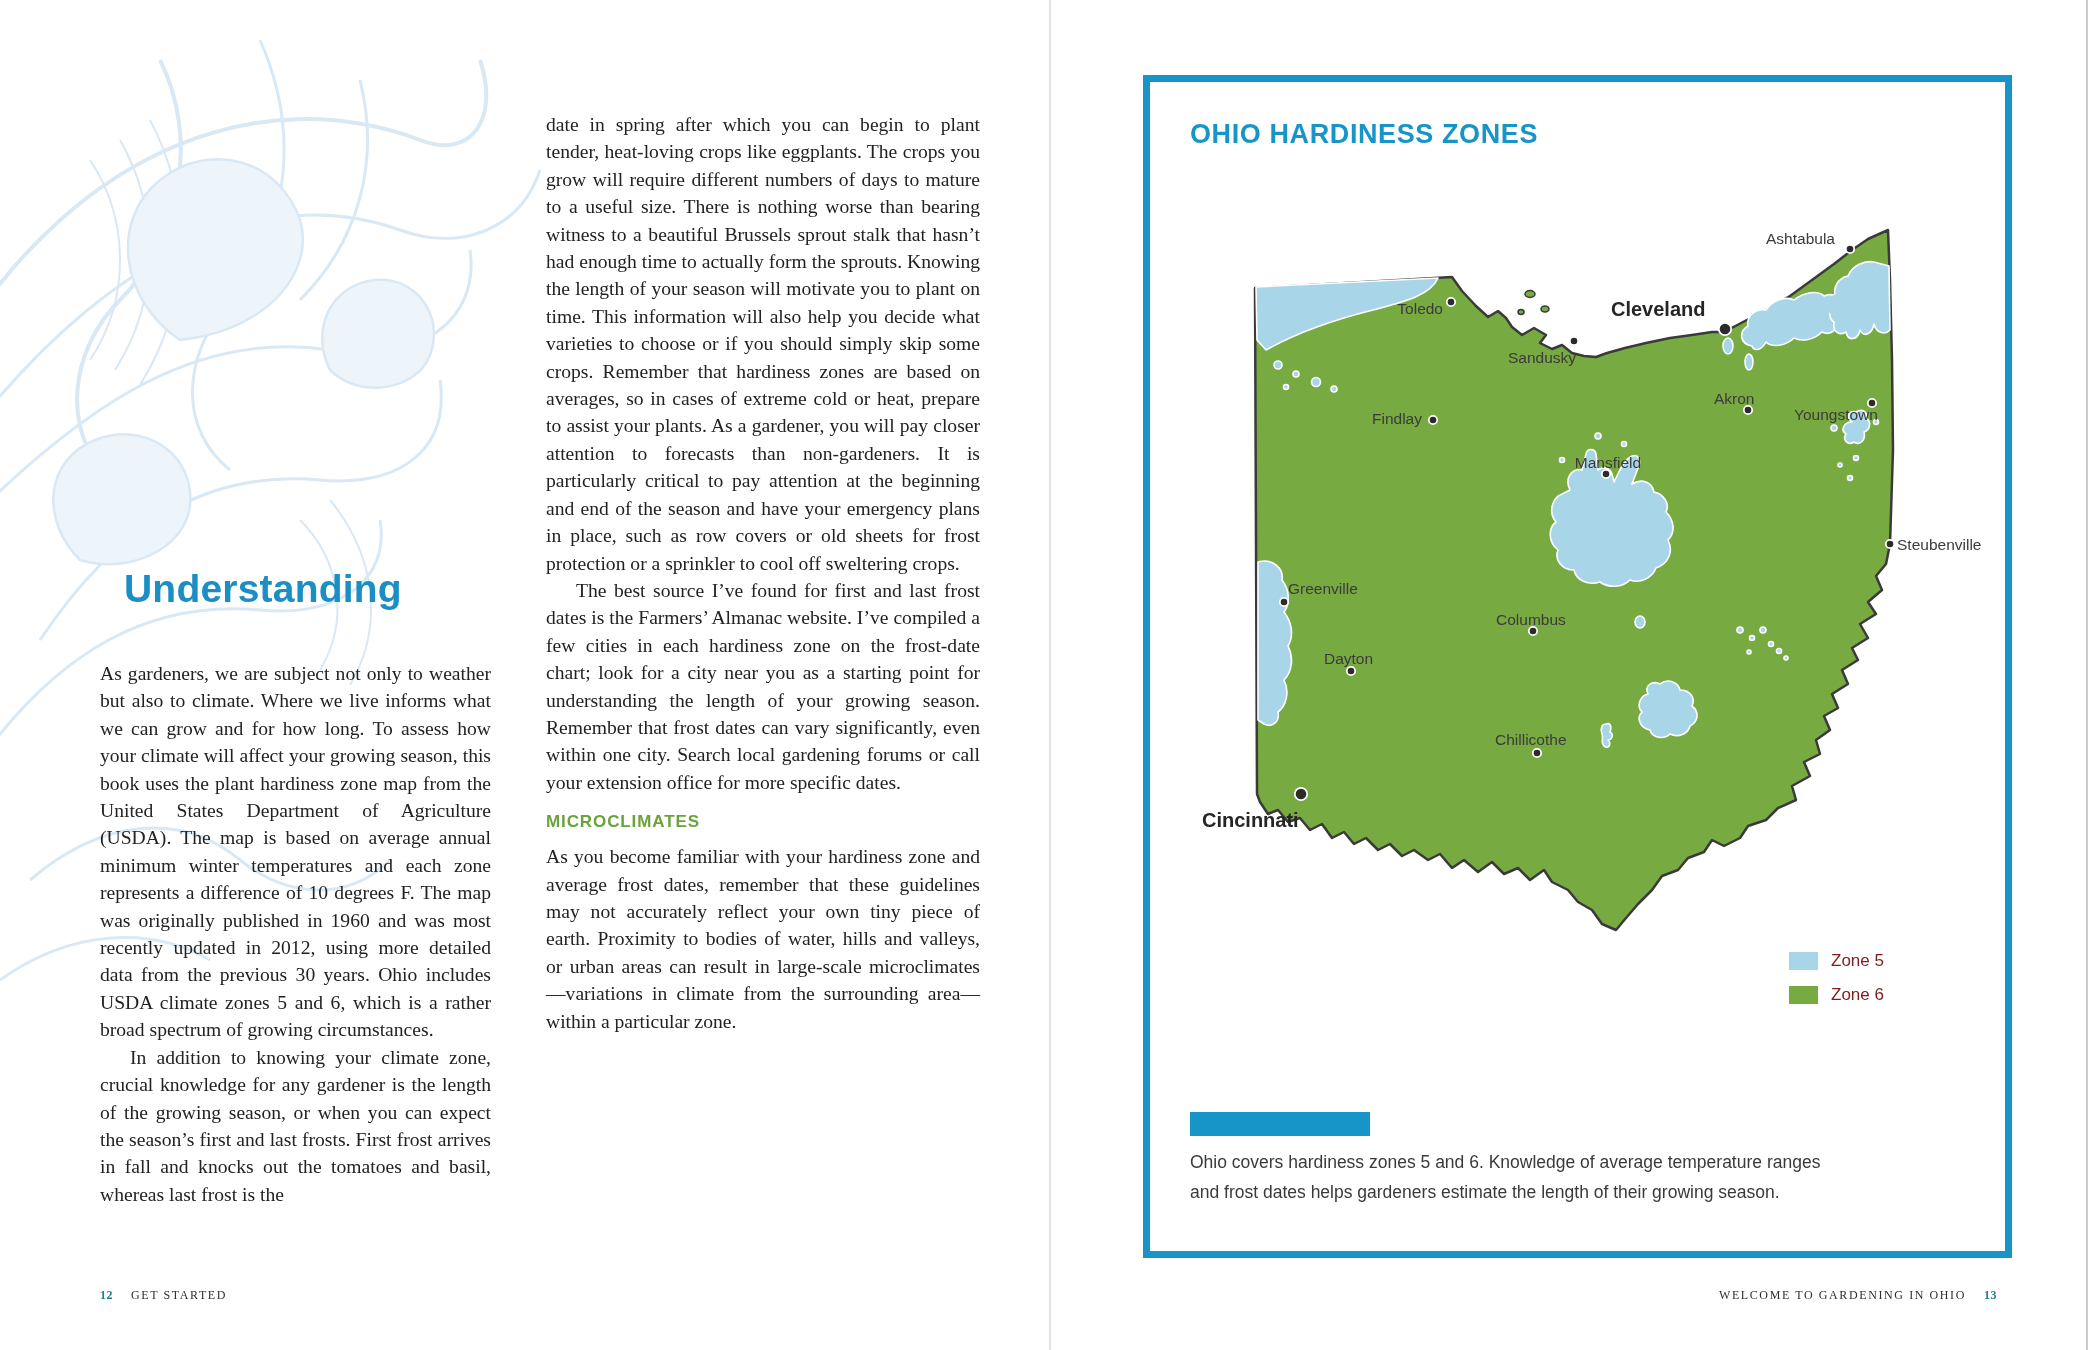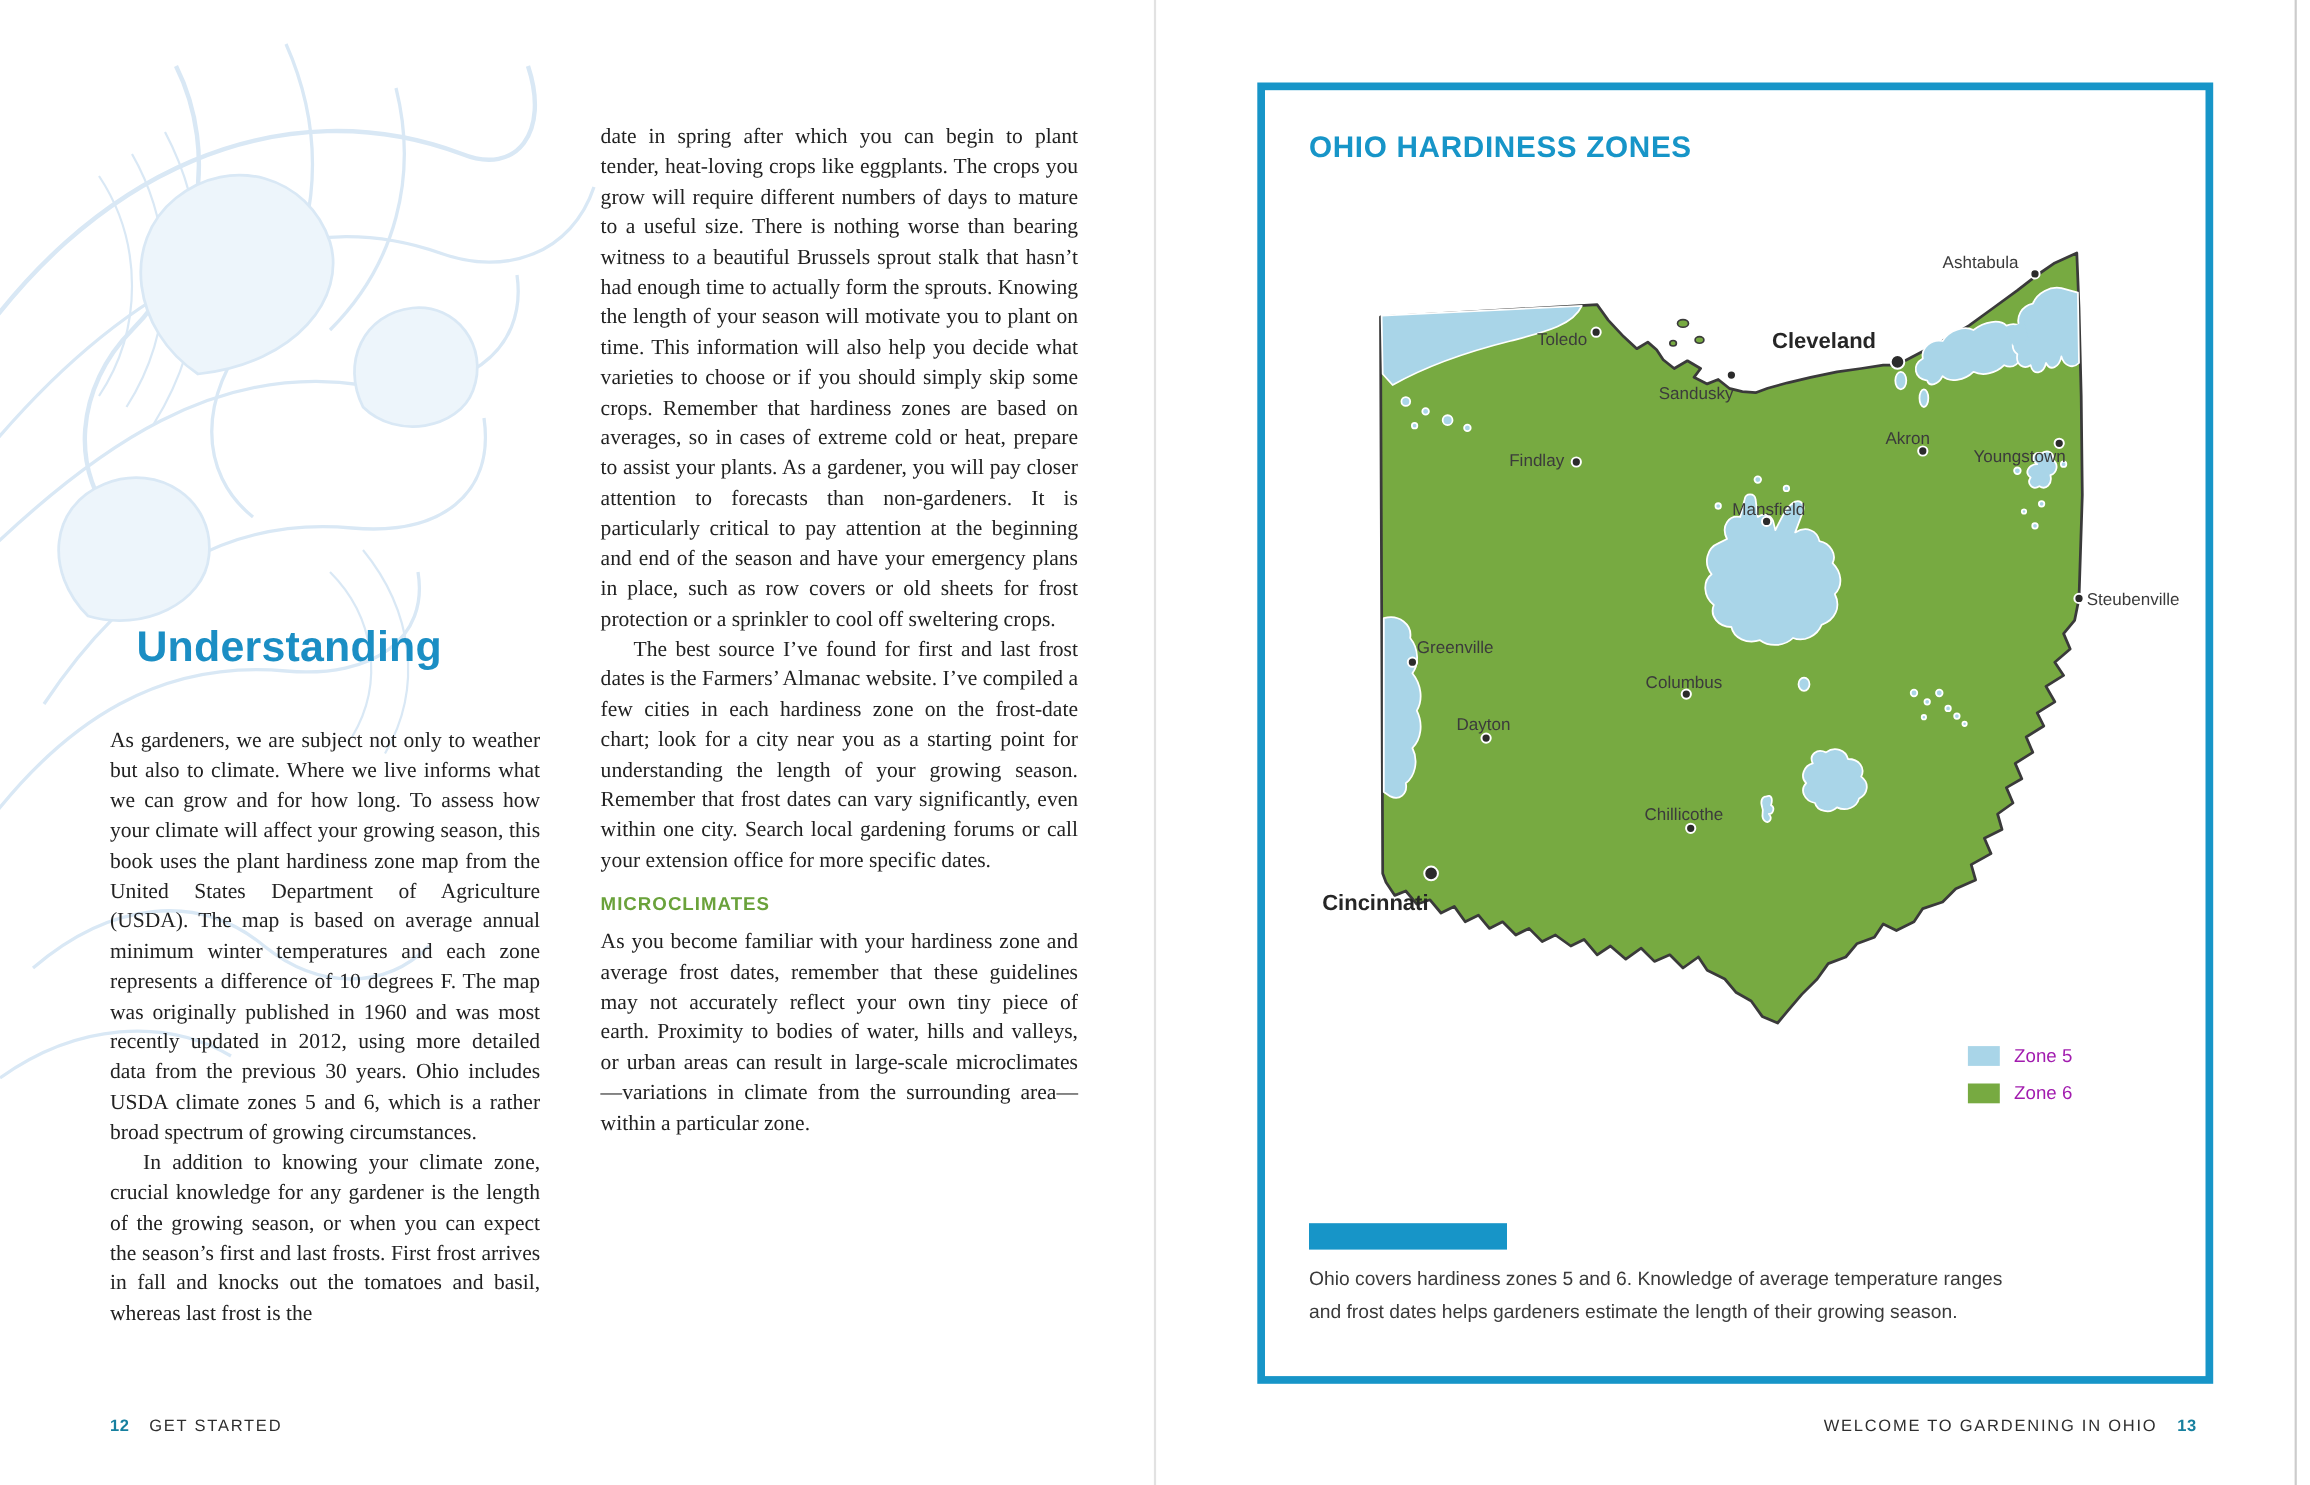--- a/index.html
+++ b/index.html
@@ -23,43 +23,43 @@
   .body-col p{margin:0;}
   .body-col p.indent{text-indent:30px;}
   #col1{left:100px;top:660px;width:391px;}
   #col2{left:530px;top:111px;width:434px;margin-left:16px;}
   .micro-heading{
     font:700 17px/20px "Liberation Sans",sans-serif;
     color:#6aa23b;letter-spacing:0.9px;
     margin:16px 0 11px 0 !important;text-align:left;text-indent:0 !important;
   }
   .footer{
-    top:1288px;font-family:Liberation Sans, sans-serif;
-    font-size:15px;color:#2e2e2e;letter-spacing:1.6px;
+    top:1288px;font-family:Liberation Serif, serif;
+    font-size:12px;color:#2e2e2e;letter-spacing:1.6px;
   }
   .footer .pgnum{font-weight:700;color:#17809f;letter-spacing:0.5px;}
   #footer-left{left:100px;}
   #footer-right{right:103px;text-align:right;}
   .footer .sep{display:inline-block;width:18px;}
 
   
   #zone-box{
     left:1143px;top:75px;width:869px;height:1183px;
     border:7px solid #1795c8;box-sizing:border-box;background:transparent;
   }
   #map-title{
     left:1190px;top:118px;
     font:700 27px/32px "Liberation Sans",sans-serif;
     color:#1795c8;letter-spacing:0.6px;
   }
   .legend-row{height:22px;}
   .legend-swatch{width:29px;height:18px;display:inline-block;vertical-align:middle;}
   .legend-label{
     display:inline-block;vertical-align:middle;margin-left:13px;
-    font:400 17px/18px "Liberation Sans",sans-serif;color:#a21caf;
+    font:400 17px/18px "Liberation Sans",sans-serif;color:#7f1d1d;
   }
   #legend-1{left:1789px;top:951px;}
   #legend-2{left:1789px;top:985px;}
   #caption-bar{left:1190px;top:1112px;width:180px;height:24px;background:#1795c8;}
   #map-caption{
     left:1190px;top:1147px;width:648px;
     font:400 17.5px/30px "Liberation Sans",sans-serif;color:#3a3a3a;
   }
   .edge-line{top:0;width:2px;height:1350px;background:#cccccc;}
   #gutter{left:1049px;}

